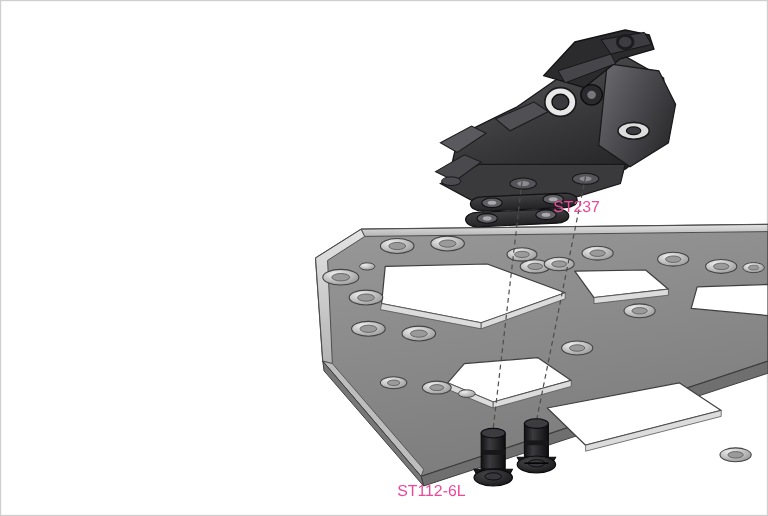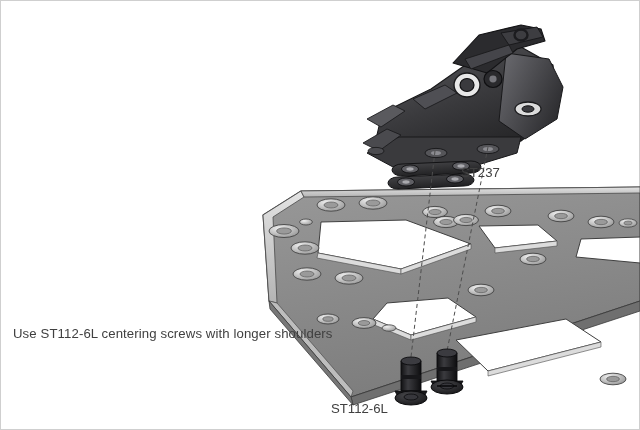--- a/index.html
+++ b/index.html
@@ -2,21 +2,21 @@
 <html><head>
 <meta charset="utf-8">
 <style>
   html,body{margin:0;padding:0;background:#ffffff;}
   body{width:640px;height:430px;overflow:hidden;
        font-family:"Liberation Sans","DejaVu Sans",sans-serif;}
   #page{position:relative;width:640px;height:430px;background:#ffffff;
         border:1px solid #cfcfcf;box-sizing:border-box;}
   #stage{position:absolute;inset:0;}
   svg.layer{position:absolute;left:0;top:0;width:640px;height:430px;overflow:visible;}
-  .txt{position:absolute;color:#404040;white-space:pre;}
+  .txt{position:absolute;color:#ec4899;white-space:pre;}
   #instructions{left:12px;top:288px;font-size:13.2px;line-height:18.2px;letter-spacing:.1px;}
   #instructions div{white-space:pre;}
   #label-st237{left:460px;top:164px;font-size:13.2px;}
   #label-screws{left:330px;top:360px;font-size:13.2px;line-height:19px;}
   #label-screws div{white-space:pre;}
 </style>
 </head>
 <body>
 
 <div id="page">
@@ -267,21 +267,20 @@
         <ellipse cx="446" cy="352" rx="10" ry="4" fill="#3b3b40" stroke="#0b0b0d" stroke-width="0.9"></ellipse>
         <rect x="436" y="366" width="20" height="4" fill="#17171a"></rect>
         <path d="M430,380 L462,380 L458,387 L434,387 Z" fill="#1a1a1d" stroke="#0b0b0d" stroke-width="0.9"></path>
         <ellipse cx="446" cy="386" rx="16" ry="7" fill="url(#gScrewHead)" stroke="#0b0b0d" stroke-width="1"></ellipse>
         <ellipse cx="446" cy="385" rx="7" ry="3" fill="#37373c" stroke="#0a0a0c" stroke-width="0.8"></ellipse>
         <line x1="436" y1="385" x2="456" y2="385" stroke="#050506" stroke-width="1.4"></line>
       </g>
     </svg>
 
     <div class="txt" id="instructions">
-      <div>Use ST112-6L centering screws with longer shoulders</div>
       
       
     </div>
 
     <div class="txt" id="label-st237">ST237</div>
 
     <div class="txt" id="label-screws">
       <div>ST112-6L</div>
       
       

